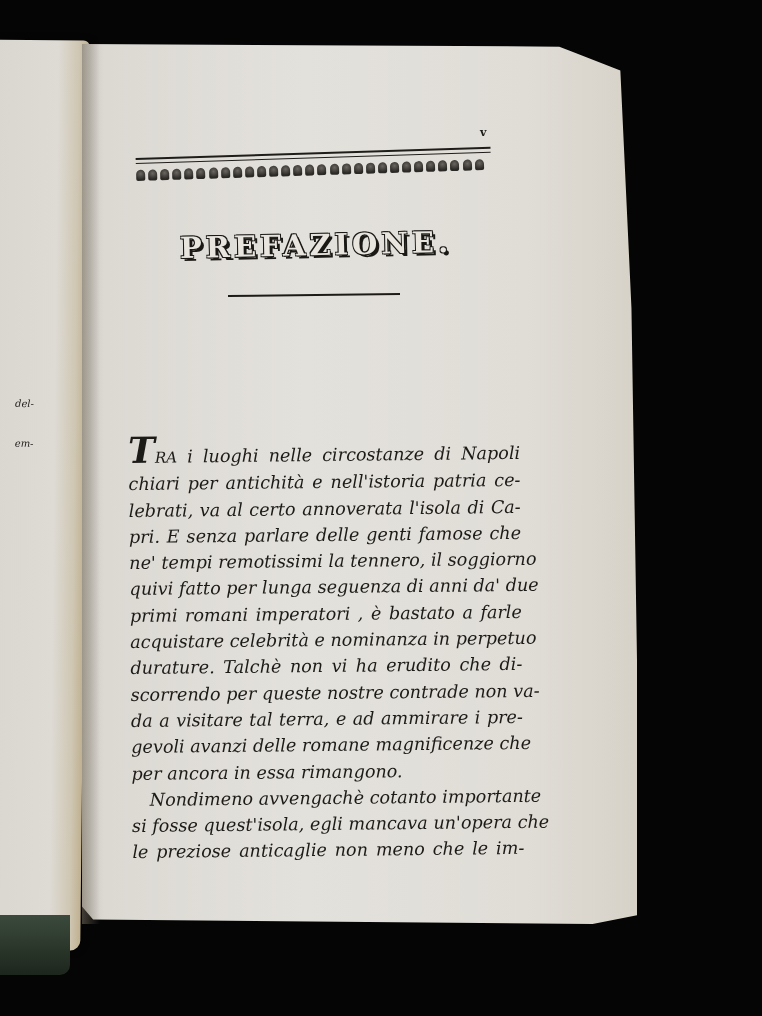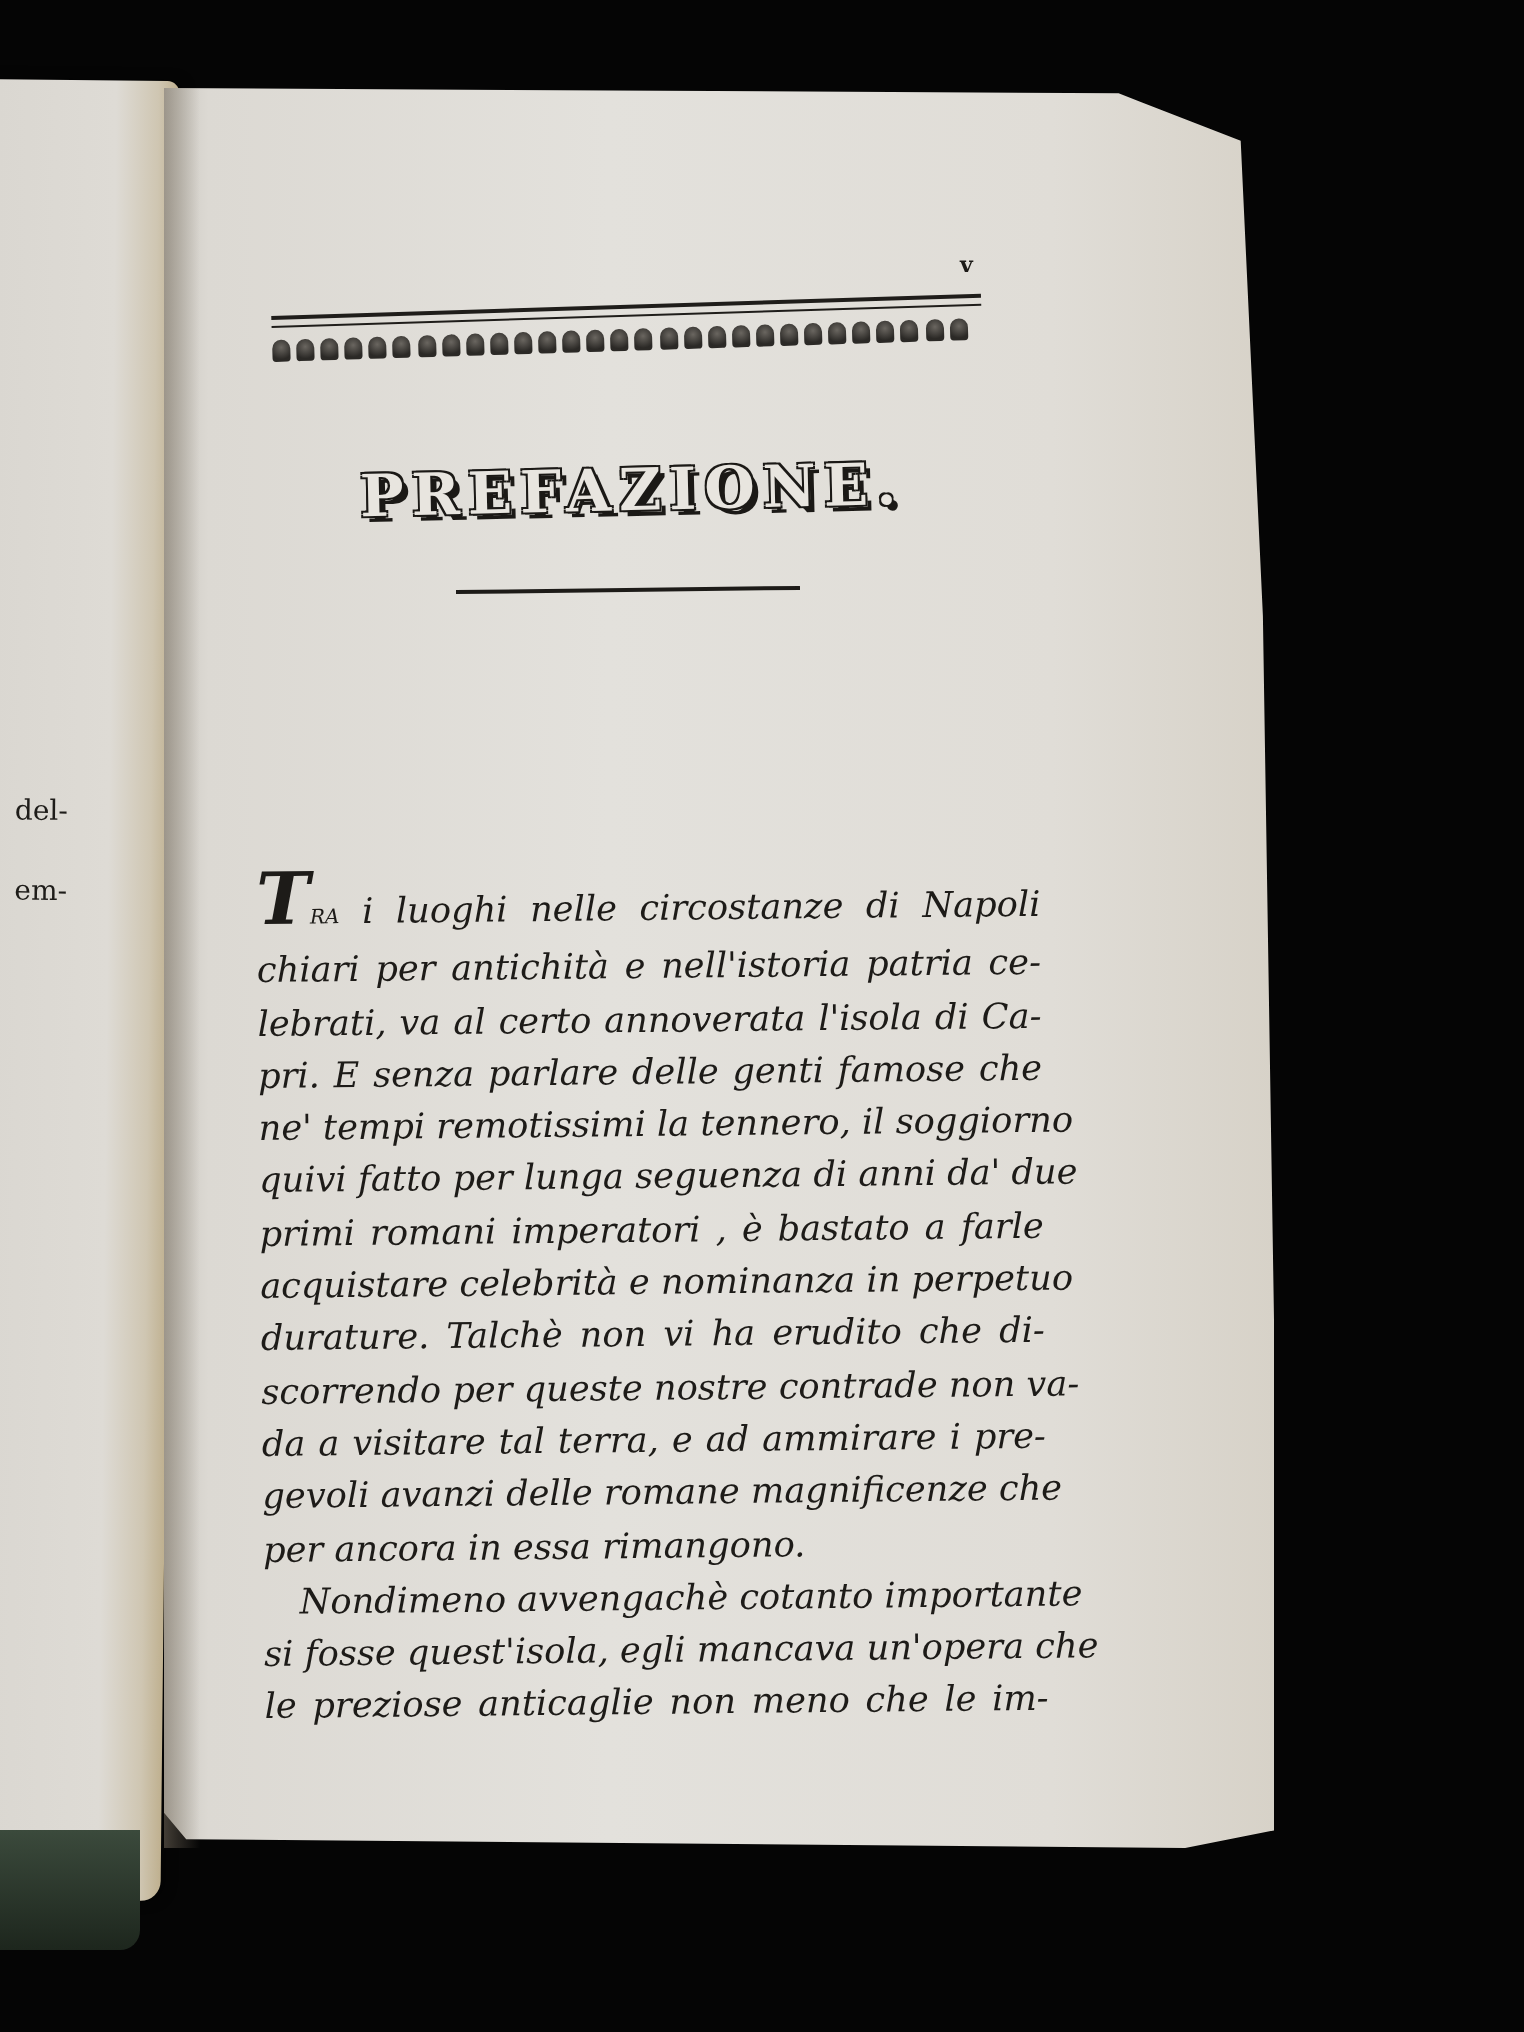--- a/index.html
+++ b/index.html
@@ -8,21 +8,21 @@
     font-family:"DejaVu Serif", serif;
   }
   .left-page {
     position:absolute; left:-20px; top:40px; width:105px; height:910px;
     background:linear-gradient(90deg,#d9d6d0 0%,#dedbd5 70%,#cfc6b2 90%,#bfb08f 100%);
     border-radius:0 6px 10px 0;
     transform:rotate(0.6deg);
     box-shadow: 2px 0 6px rgba(0,0,0,0.5);
   }
   .left-page .frag {
-    position:absolute; right:52px; font-size:14px; color:#1e1c19;
+    position:absolute; right:52px; font-style:italic; font-size:10px; color:#1e1c19;
     font-family:"DejaVu Serif", serif;
   }
   .left-cover {
     position:absolute; left:0; top:915px; width:70px; height:60px;
     background:linear-gradient(180deg,#3b4a3c,#1d261d);
     border-radius:0 0 10px 0;
   }
   .right-page {
     position:absolute; left:82px; top:44px; width:555px; height:880px;
     background:linear-gradient(90deg,#c9c6bf 0%,#dcd9d3 4%,#e3e1dc 40%,#e0ddd7 80%,#d7d2c8 100%);
@@ -57,21 +57,21 @@
     transform:rotate(-0.7deg);
   }
   .body-text {
     position:absolute; left:128px; top:440px; width:392px;
     font-style:italic; font-size:17.6px; line-height:26.3px; color:#1d1b18;
     font-family:"DejaVu Serif", serif; transform:rotate(-0.6deg); transform-origin:left top;
   }
   .body-text .line { white-space:nowrap; display:block; text-align:justify; text-align-last:justify; }
   .body-text .line.last { text-align-last:left; }
   .drop-cap { font-size:36px; font-style:italic; font-weight:bold; line-height:20px; }
-  .small-caps { font-size:10px; font-style:italic; }
+  .small-caps { font-size:15px; font-style:italic; }
   .indent { padding-left:18px; }
 </style>
 </head>
 <body>
 
 <div class="left-page">
   <span class="frag" style="top:358px;">del-</span>
   <span class="frag" style="top:398px;">em-</span>
 </div>
 <div class="left-cover"></div>

